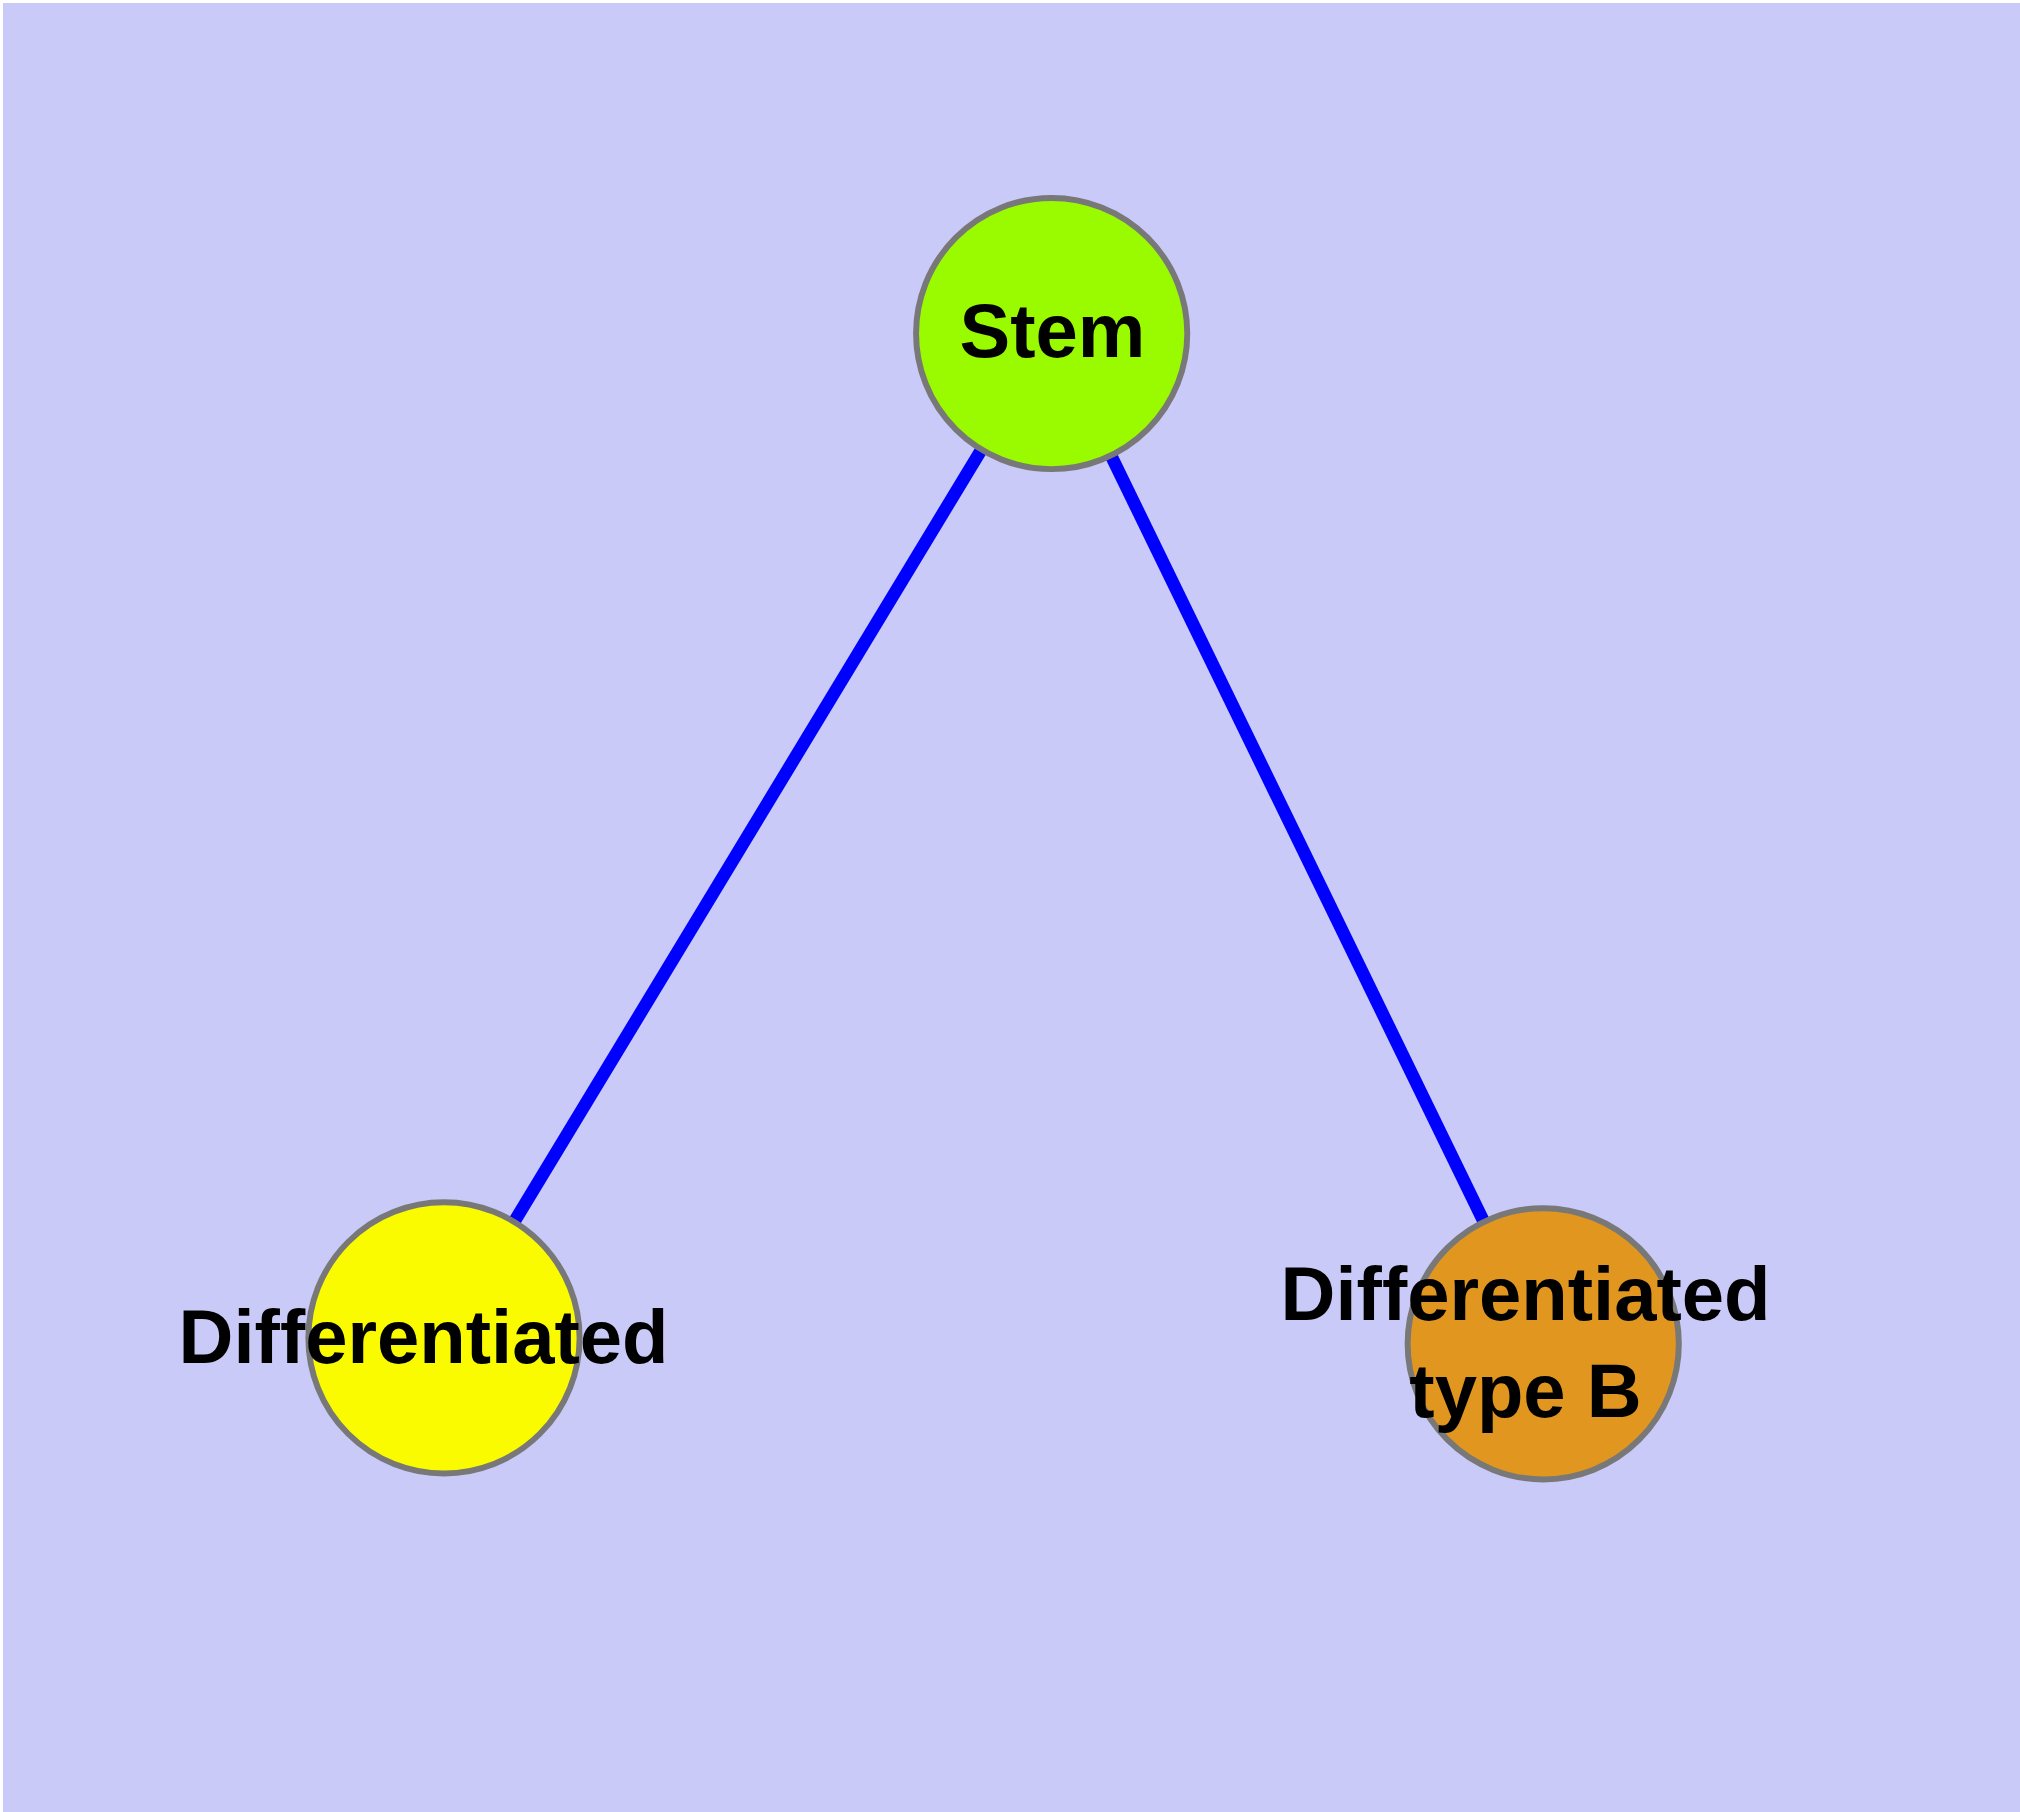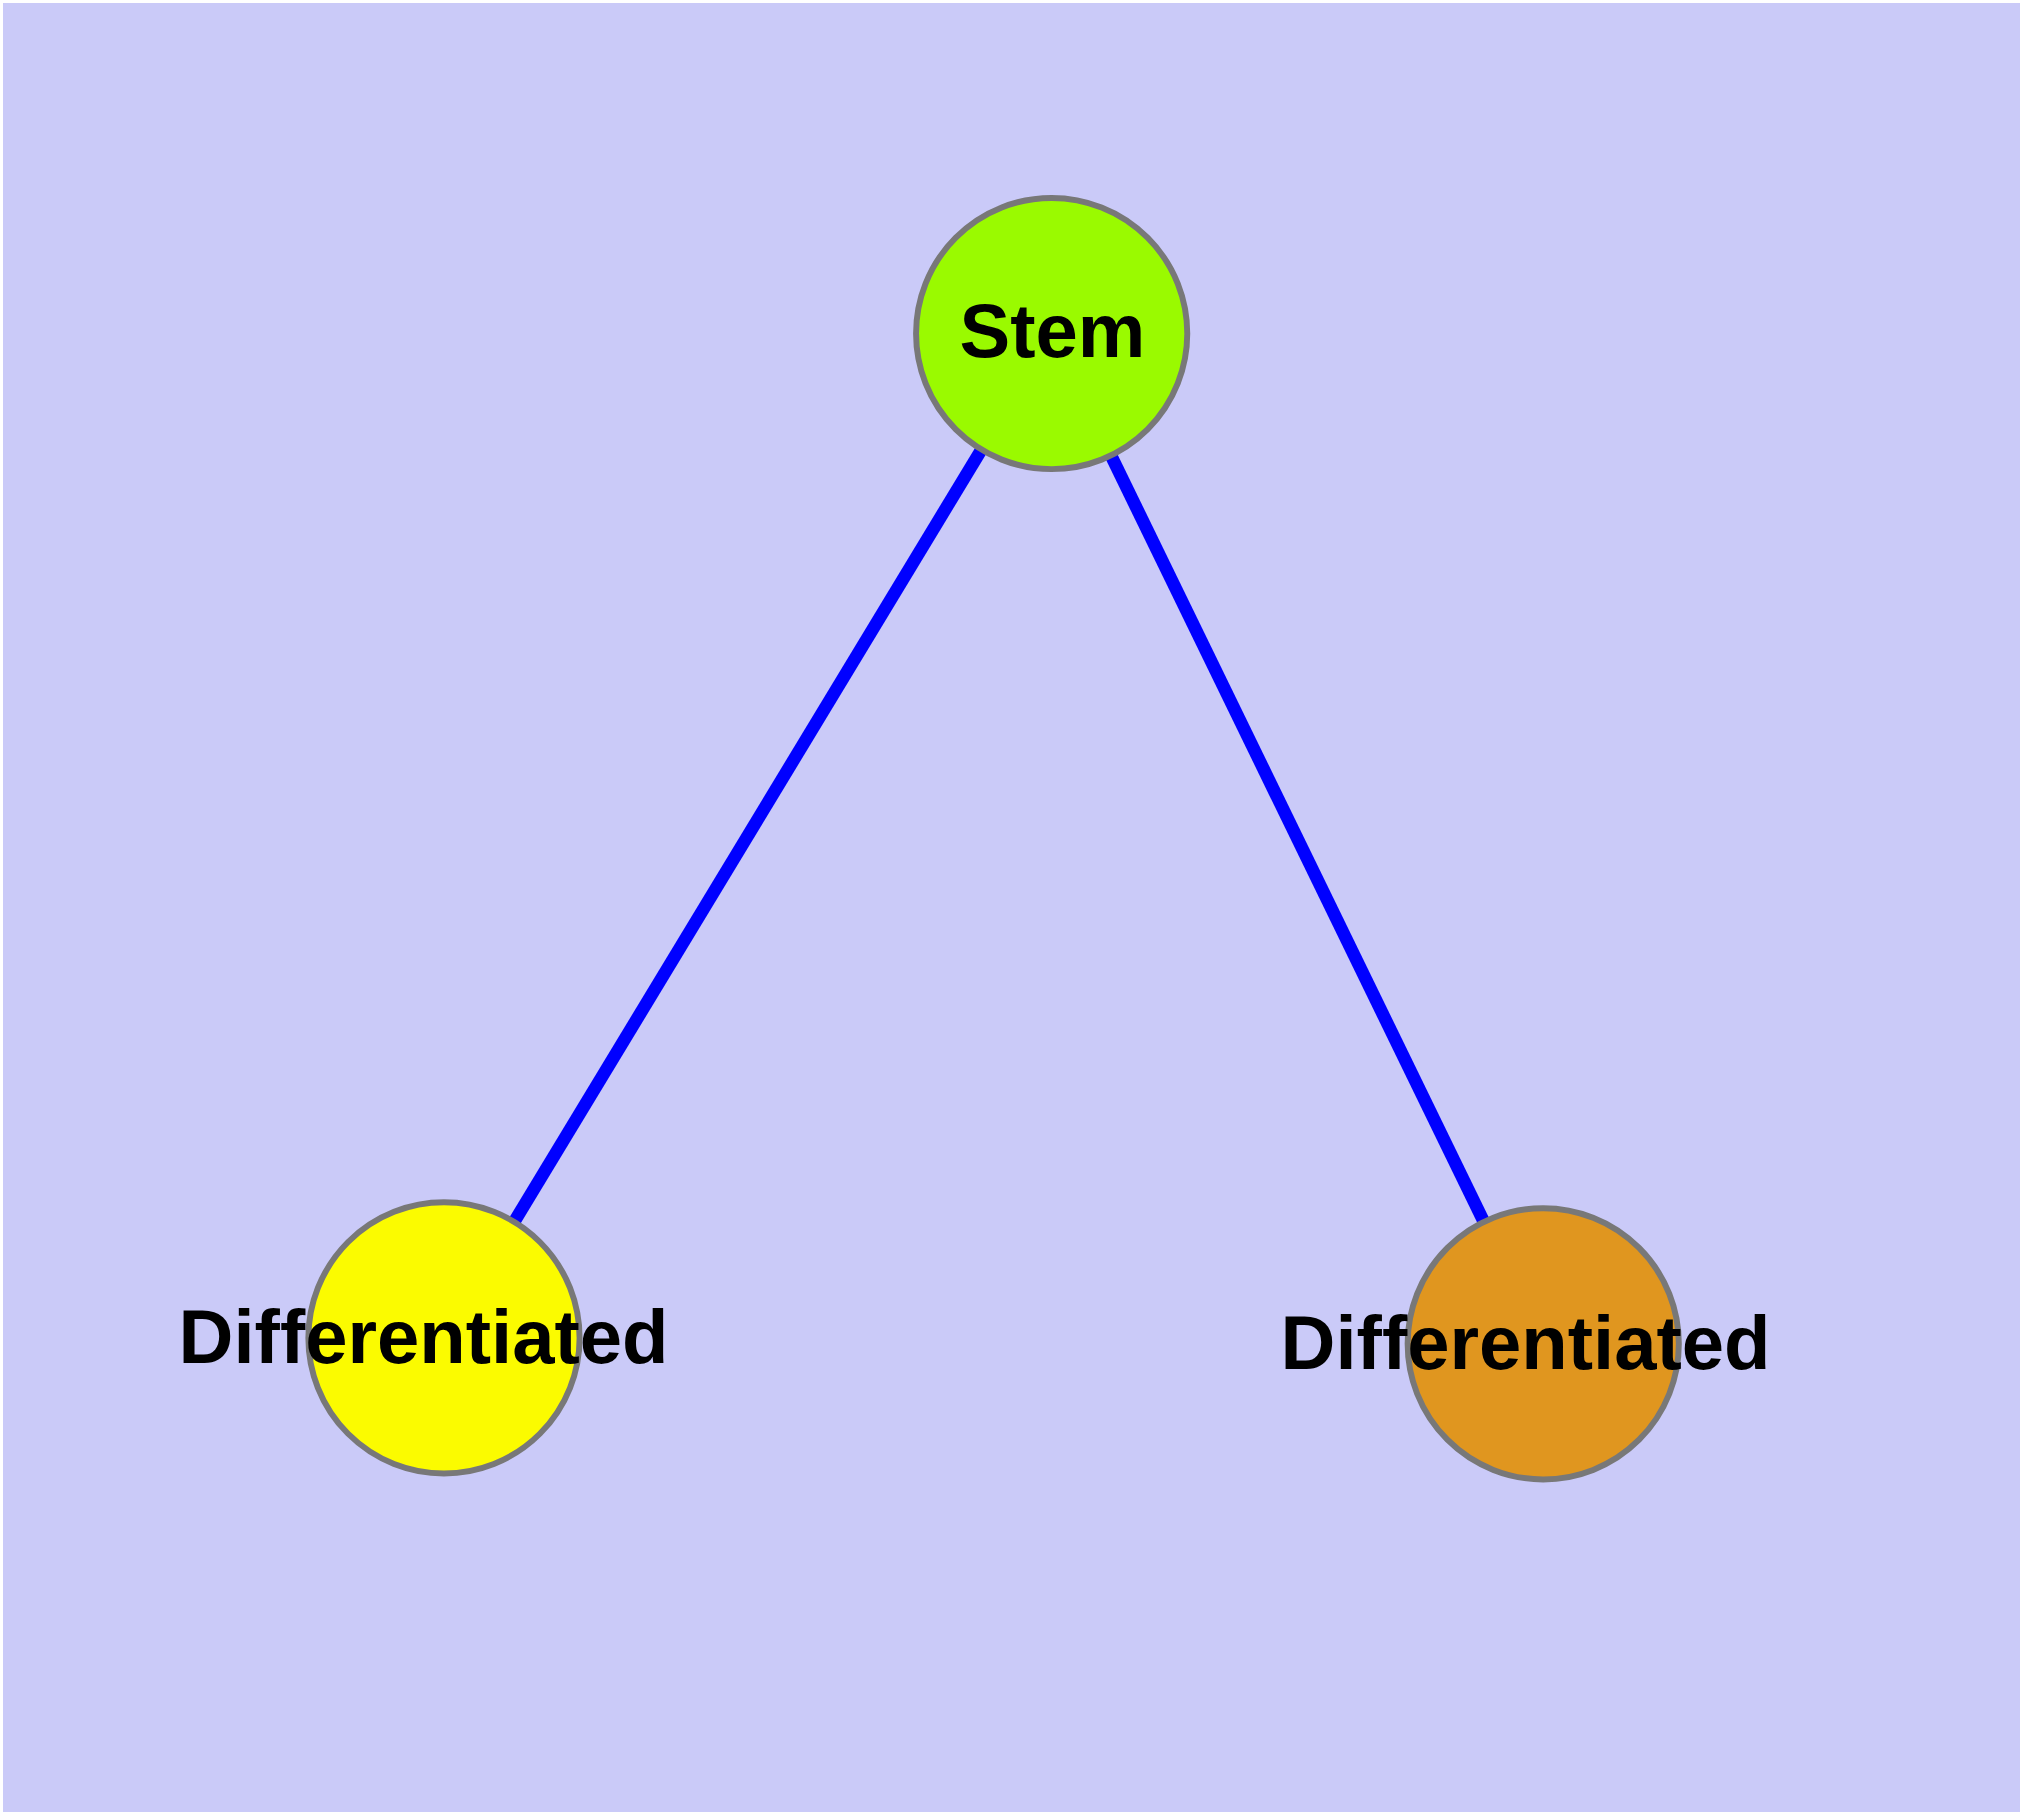--- a/index.html
+++ b/index.html
@@ -59,17 +59,18 @@
     <div class="node-label" style="left: 1050px; top: 327px; color: rgb(0, 0, 0);">
       <div>Stem</div>
     </div>
 
     <div class="node-label" style="left: 421px; top: 1333px; color: rgb(0, 0, 0);">
       <div>Differentiated</div>
     </div>
 
     <div class="node-label" style="left: 1523px; top: 1339px; color: rgb(0, 0, 0);">
       <div>Differentiated</div>
+      <div>type B</div>
     </div>
 
   </div>
 </div>
 
 
 </body></html>

